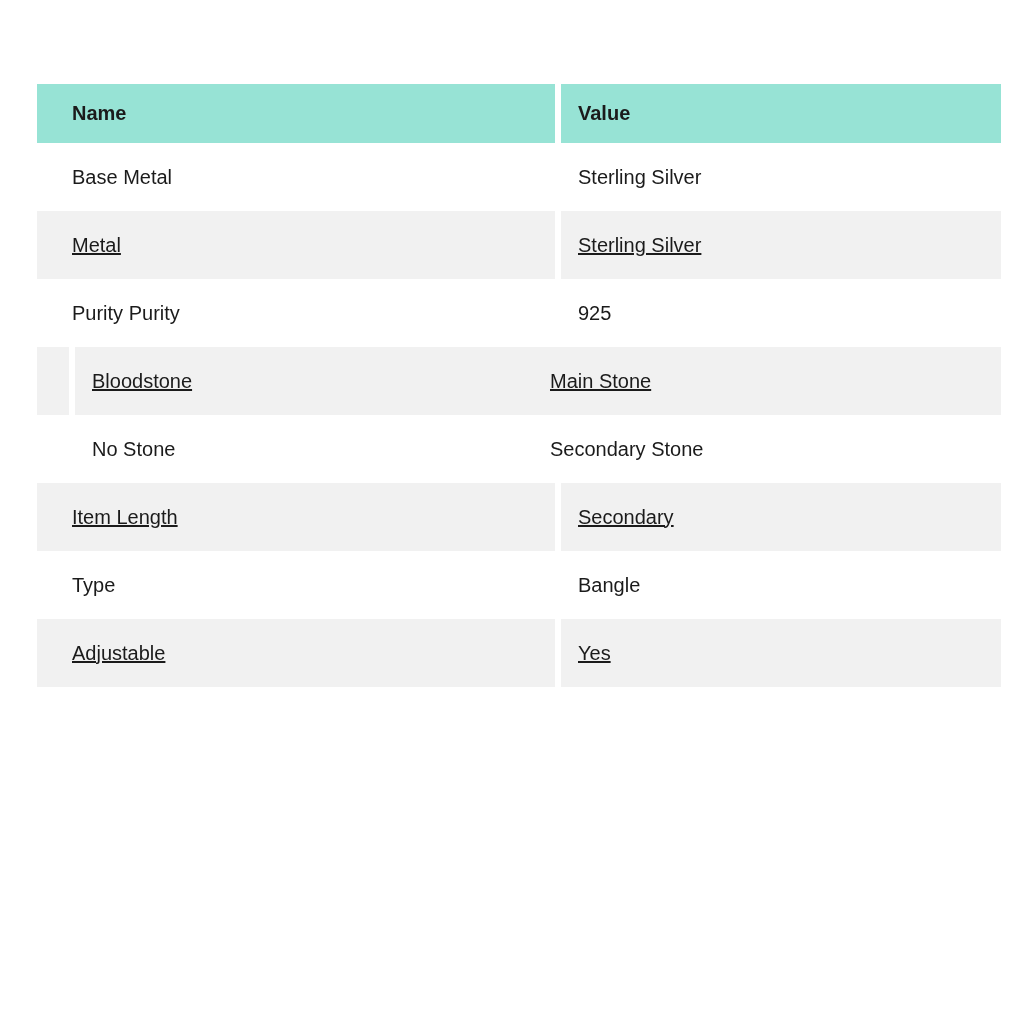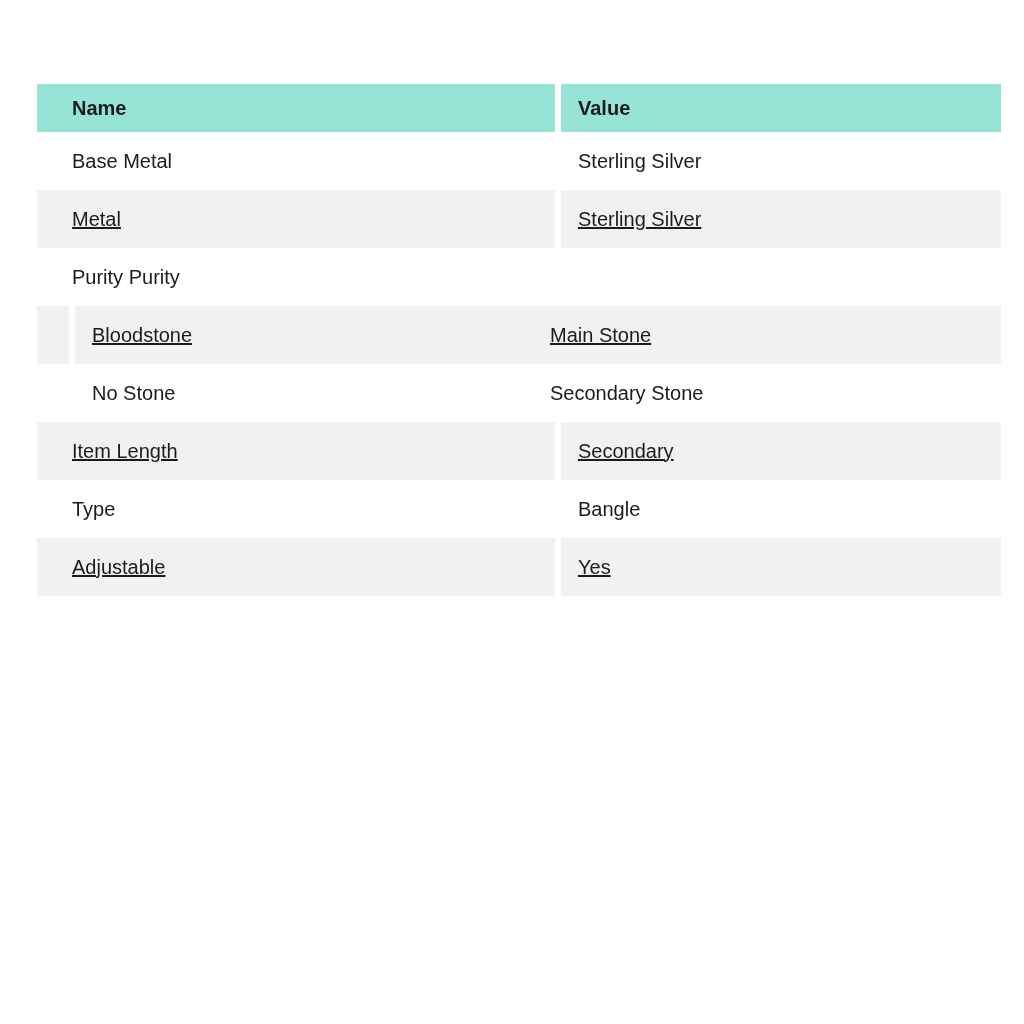--- a/index.html
+++ b/index.html
@@ -16,27 +16,27 @@
     position: absolute;
     left: 37px;
     top: 84px;
     width: 964px;
   }
   .row {
     display: flex;
     width: 100%;
   }
   .header-row {
-    height: 48px;
+    height: 59px;
     background: var(--header-bg, #97e3d5);
     font-weight: 600;
     font-size: 20px;
   }
   .body-row {
-    height: 58px;
+    height: 68px;
     font-size: 20px;
     font-weight: 400;
     background: #ffffff;
   }
   .body-row.alt {
     background: var(--row-alt-bg, #f1f1f1);
     text-decoration: underline;
   }
   .cell {
     display: flex;
@@ -70,20 +70,21 @@
     <div class="cell value-cell">Sterling Silver</div>
   </div>
 
   <div class="row body-row alt">
     <div class="cell name-cell">Metal</div>
     <div class="cell value-cell">Sterling Silver</div>
   </div>
 
   <div class="row body-row">
     <div class="cell name-cell">Purity Purity</div>
+    <div class="cell value-cell">925</div>
   </div>
 
   <div class="row body-row alt">
     <div class="cell value-cell">Bloodstone</div>
     <div class="cell name-cell">Main Stone</div>
   </div>
 
   <div class="row body-row">
     <div class="cell value-cell">No Stone</div>
     <div class="cell name-cell">Secondary Stone</div>

